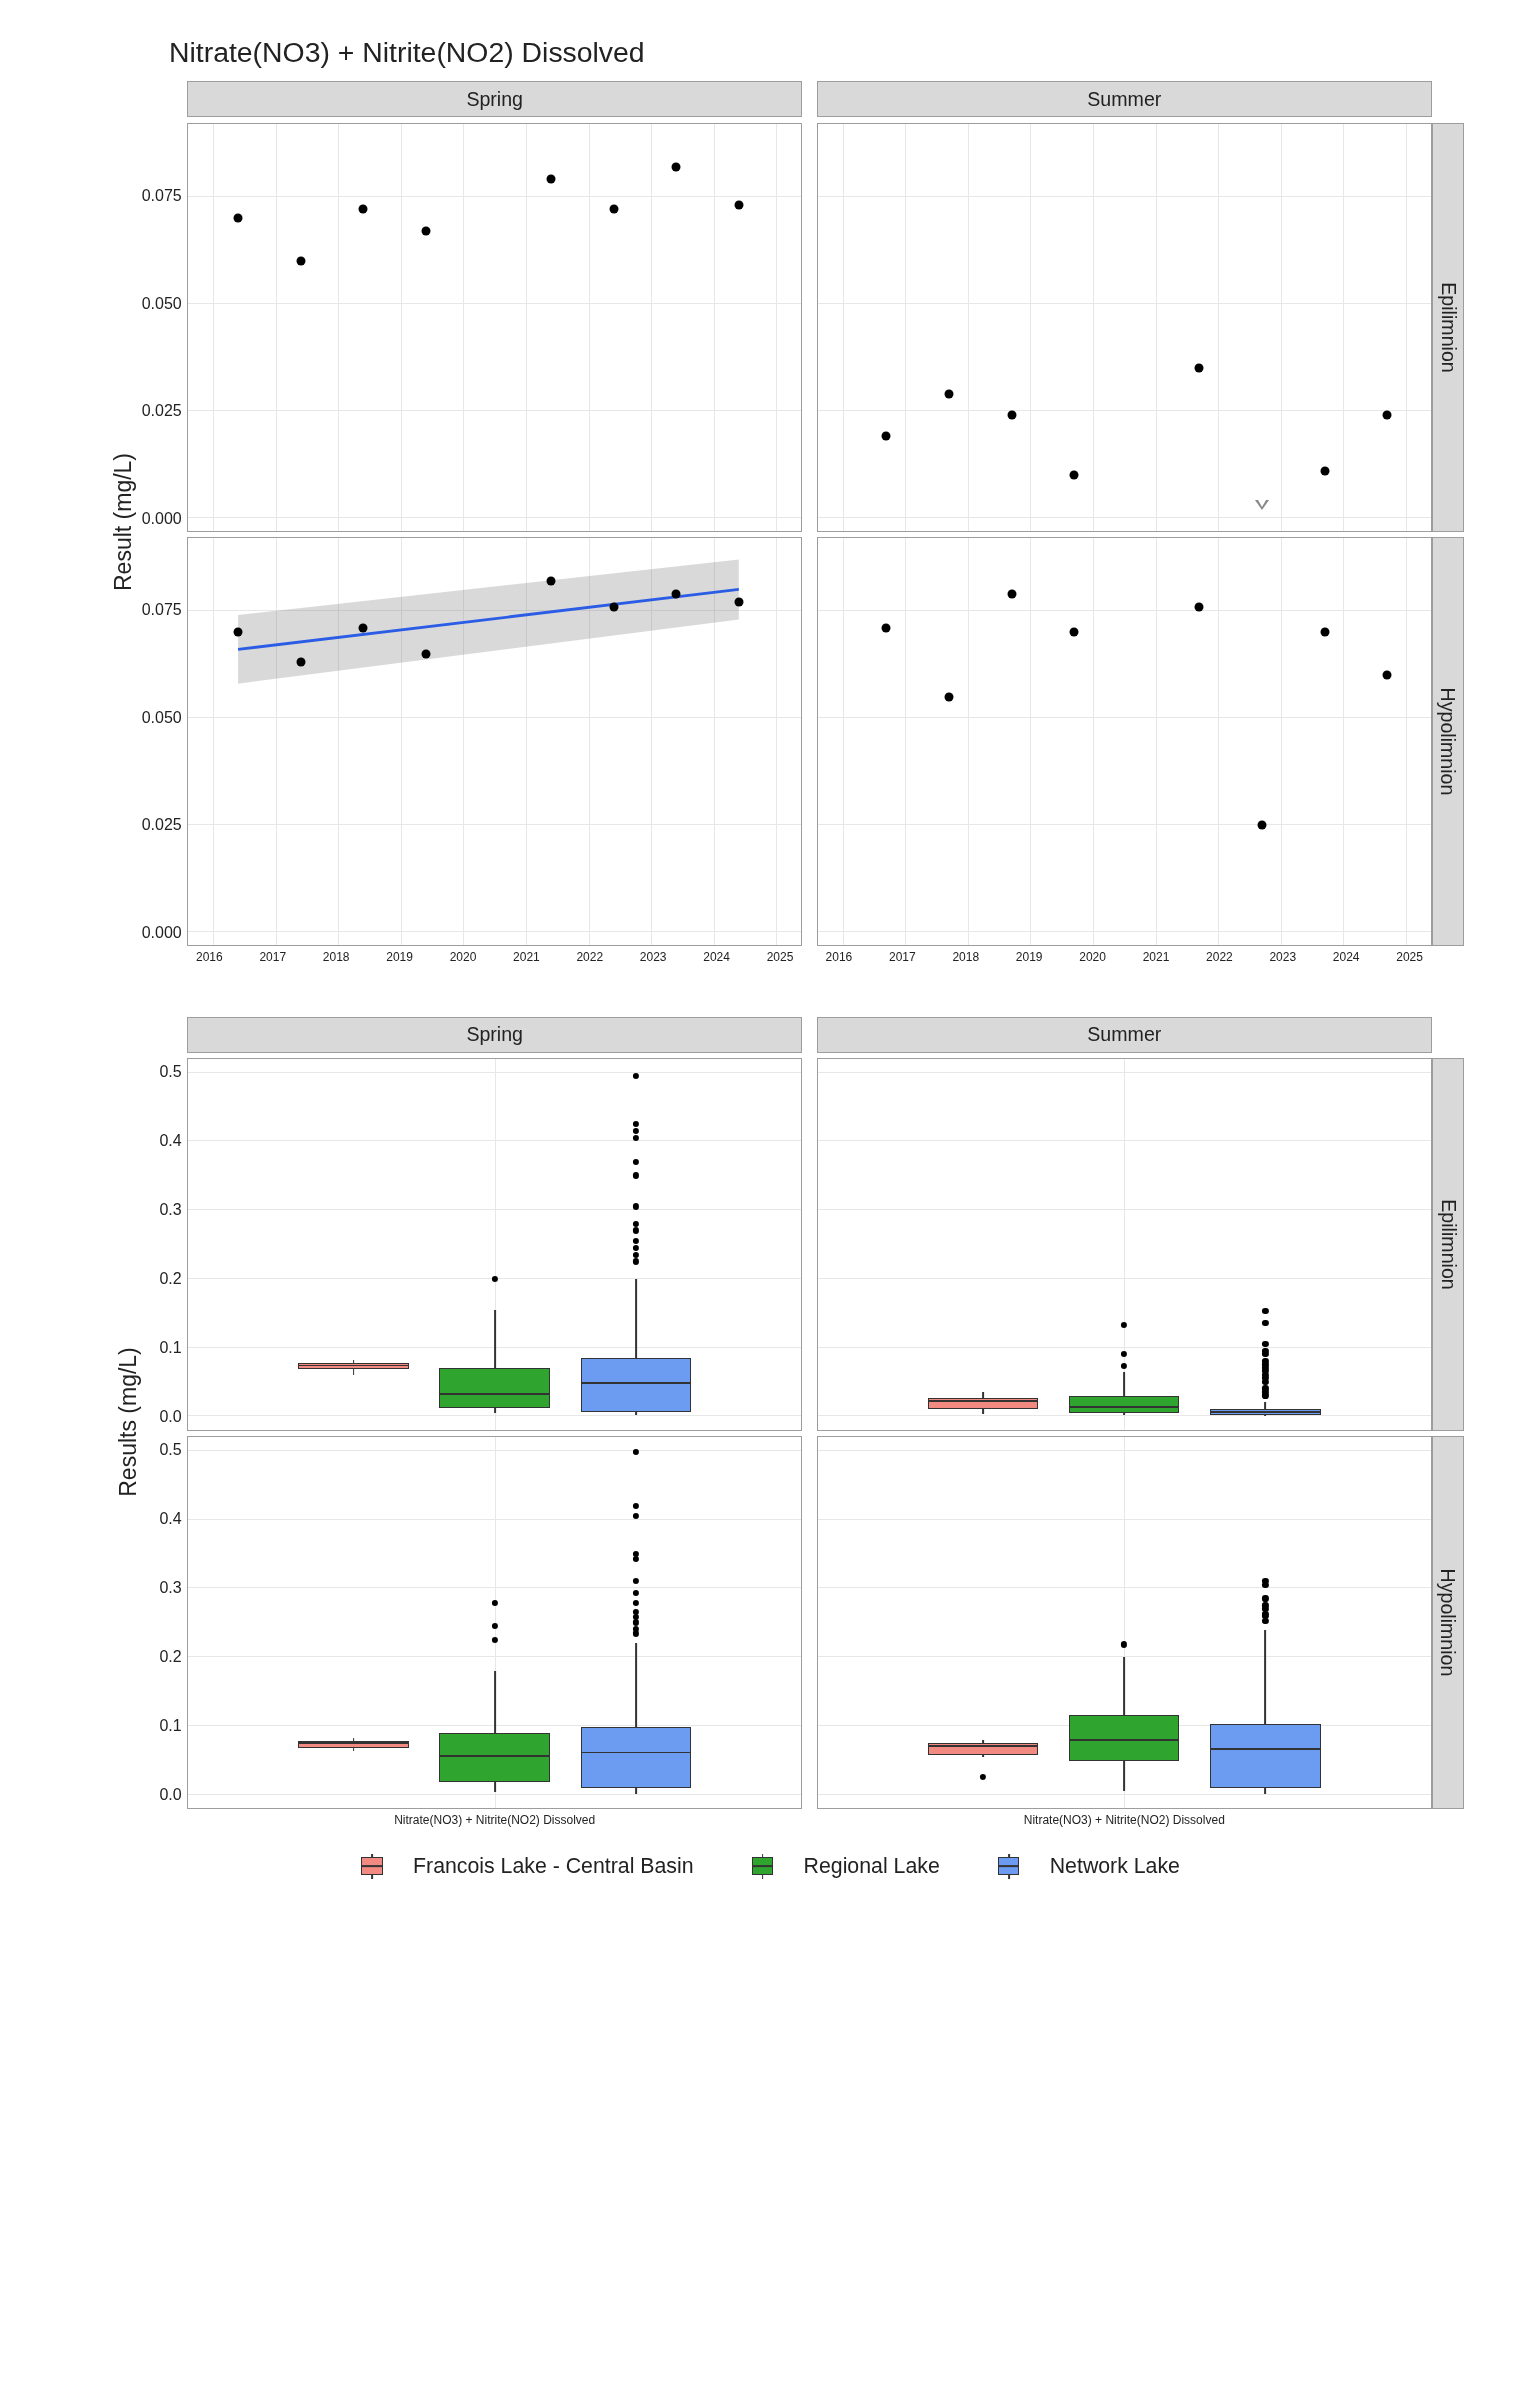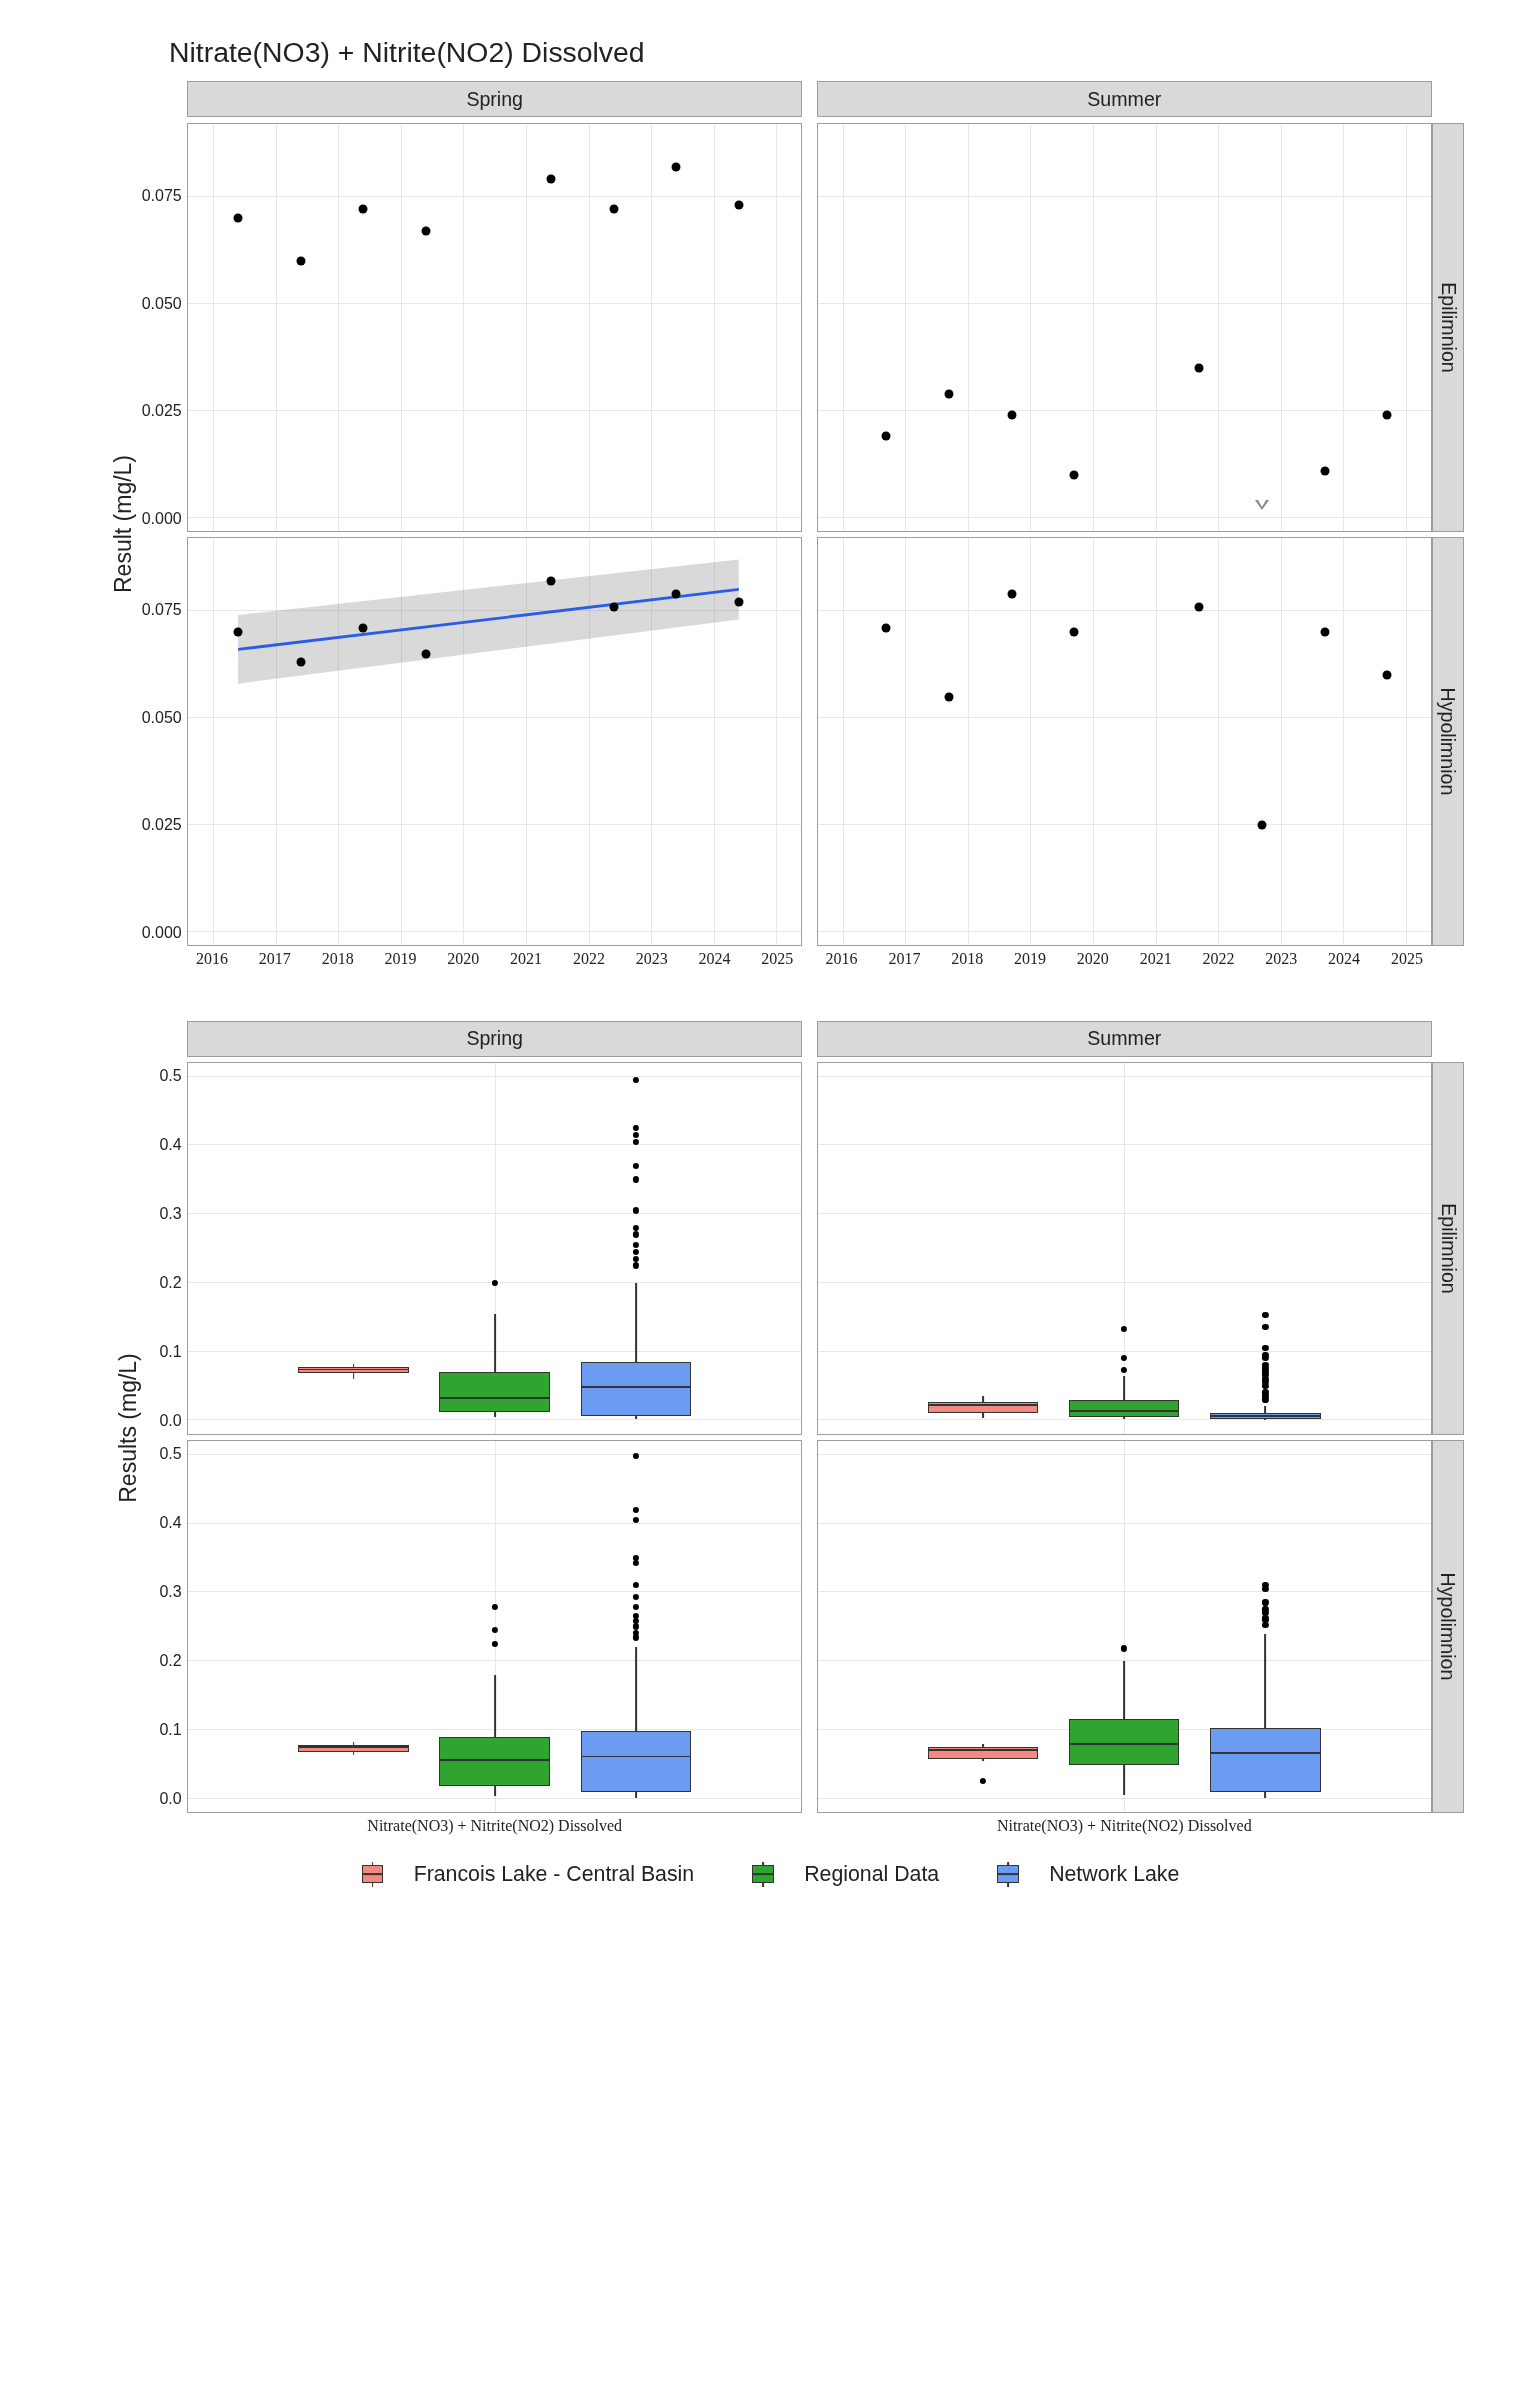--- a/index.html
+++ b/index.html
@@ -152,22 +152,21 @@
   
   .x-ticks-row {
     display: flex;
     margin-top: 3.6px;
   }
   .x-ticks {
     flex: 1;
     display: flex;
     justify-content: space-between;
     padding: 0 9px;
-    font-size: 16px;
-    font-family: Liberation Serif, serif;
+    font-size: 12px;
   }
   .x-tick {
     white-space: nowrap;
   }
   .x-ticks-single .x-tick {
     flex: 1;
     text-align: center;
   }
 
   
@@ -622,21 +621,21 @@
           <div class="mid"></div>
         </div>
       <span>Francois Lake - Central Basin</span>
     </div>
     <div class="legend-item">
       <div class="legend-key">
           <div class="stem"></div>
           <div class="box-shape" style="background: rgb(47, 165, 47);"></div>
           <div class="mid"></div>
         </div>
-      <span>Regional Data</span>
+      <span>Regional Lake</span>
     </div>
     <div class="legend-item">
       <div class="legend-key">
           <div class="stem"></div>
           <div class="box-shape" style="background: rgb(108, 155, 242);"></div>
           <div class="mid"></div>
         </div>
       <span>Network Lake</span>
     </div>
   </div>

